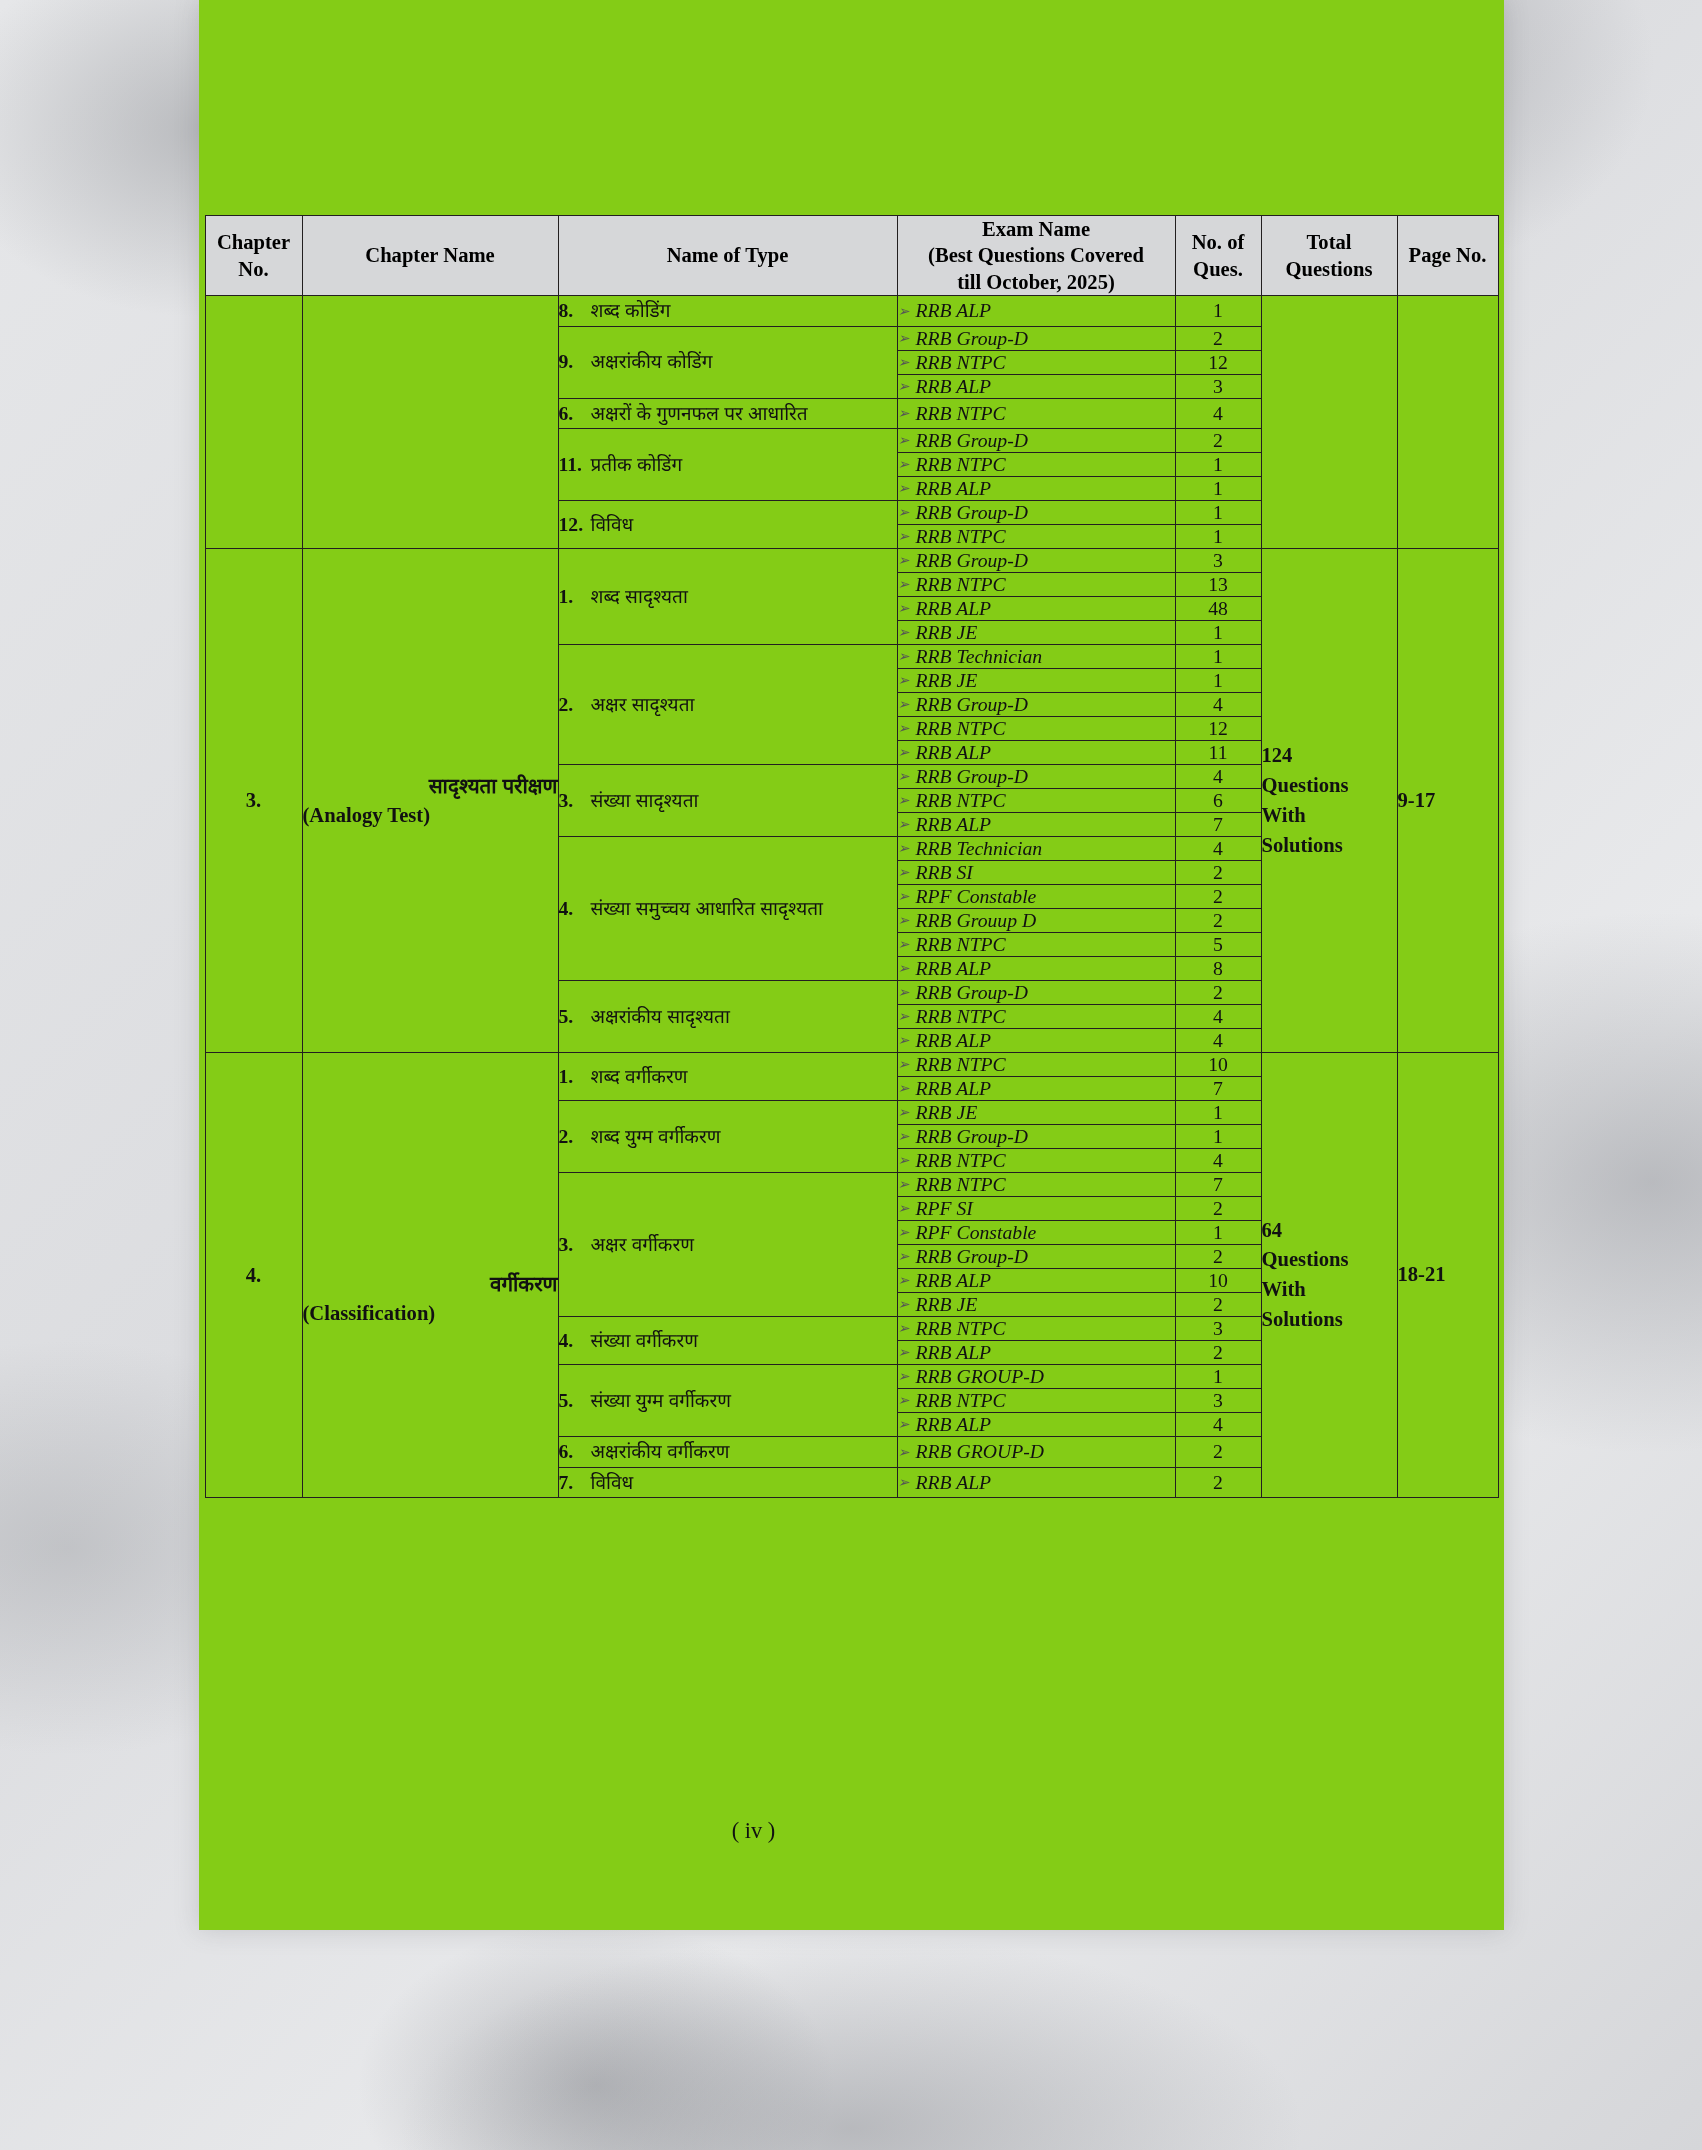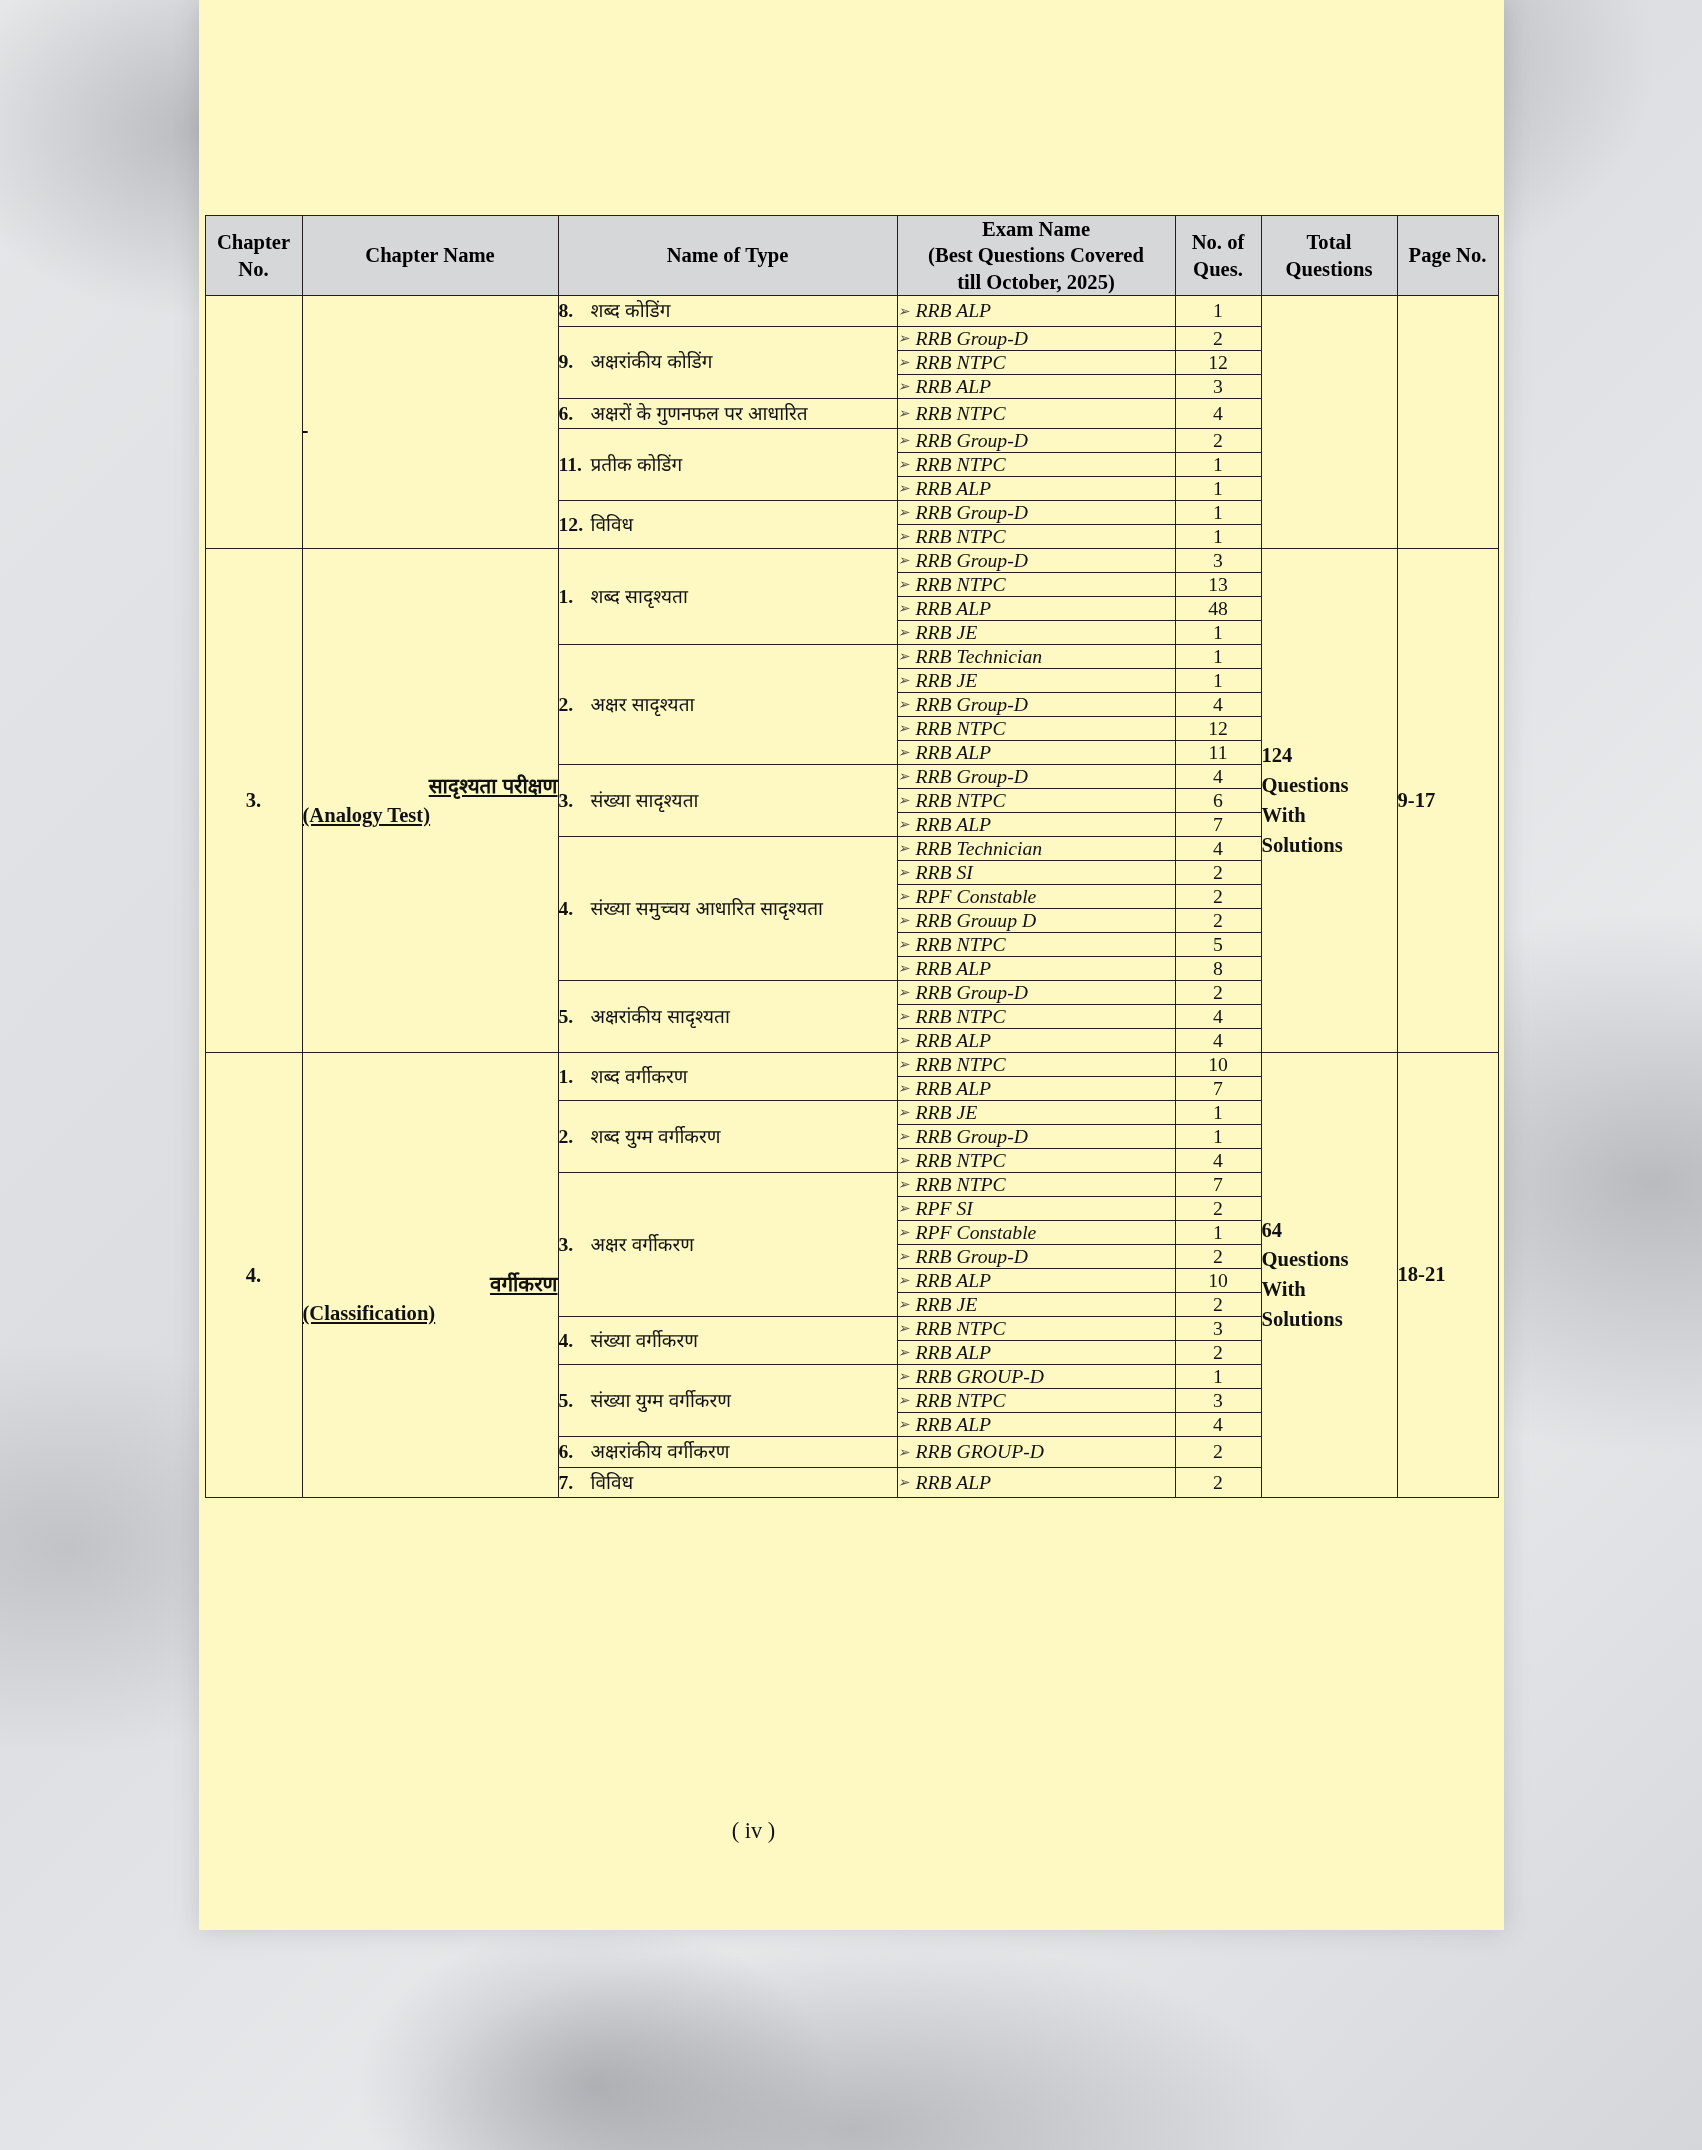--- a/index.html
+++ b/index.html
@@ -26,21 +26,21 @@
       radial-gradient(ellipse 627px 269px at 50% 99%, rgba(130,132,138,0.45), rgba(130,132,138,0) 72%),
       radial-gradient(ellipse 340px 233px at 35% 97%, rgba(110,112,118,0.4), rgba(110,112,118,0) 70%),
       linear-gradient(135deg, #e6e7e9 0%, #dcddE0 40%, #e9eaec 70%, #d5d6d9 100%);
   }
   .page {
     position: absolute;
     left: 199px;
     top: 0;
     width: 1305px;
     height: 1930px;
-    background: #fef9c3;
+    background: #84cc16;
     box-shadow: 0 0 23px rgba(90,92,96,0.22);
   }
   .page-inner {
     position: absolute;
     left: 0;
     top: 215px;
     width: 1305px;
   }
   table.toc {
     border-collapse: collapse;
@@ -96,21 +96,20 @@
     font-size: 20.6px;
     vertical-align: top;
     padding-top: 8px;
   }
   td.chname-cell {
     font-weight: bold;
     font-size: 20.6px;
     vertical-align: top;
     padding: 8px 7.2px 8px 10.7px;
     line-height: 1.4;
-    text-decoration: underline;
   }
   td.total-cell, td.page-cell {
     text-align: left;
     font-weight: bold;
     font-size: 20.6px;
     vertical-align: top;
     padding-top: 8px;
     line-height: 1.45;
   }
   .type-line {

